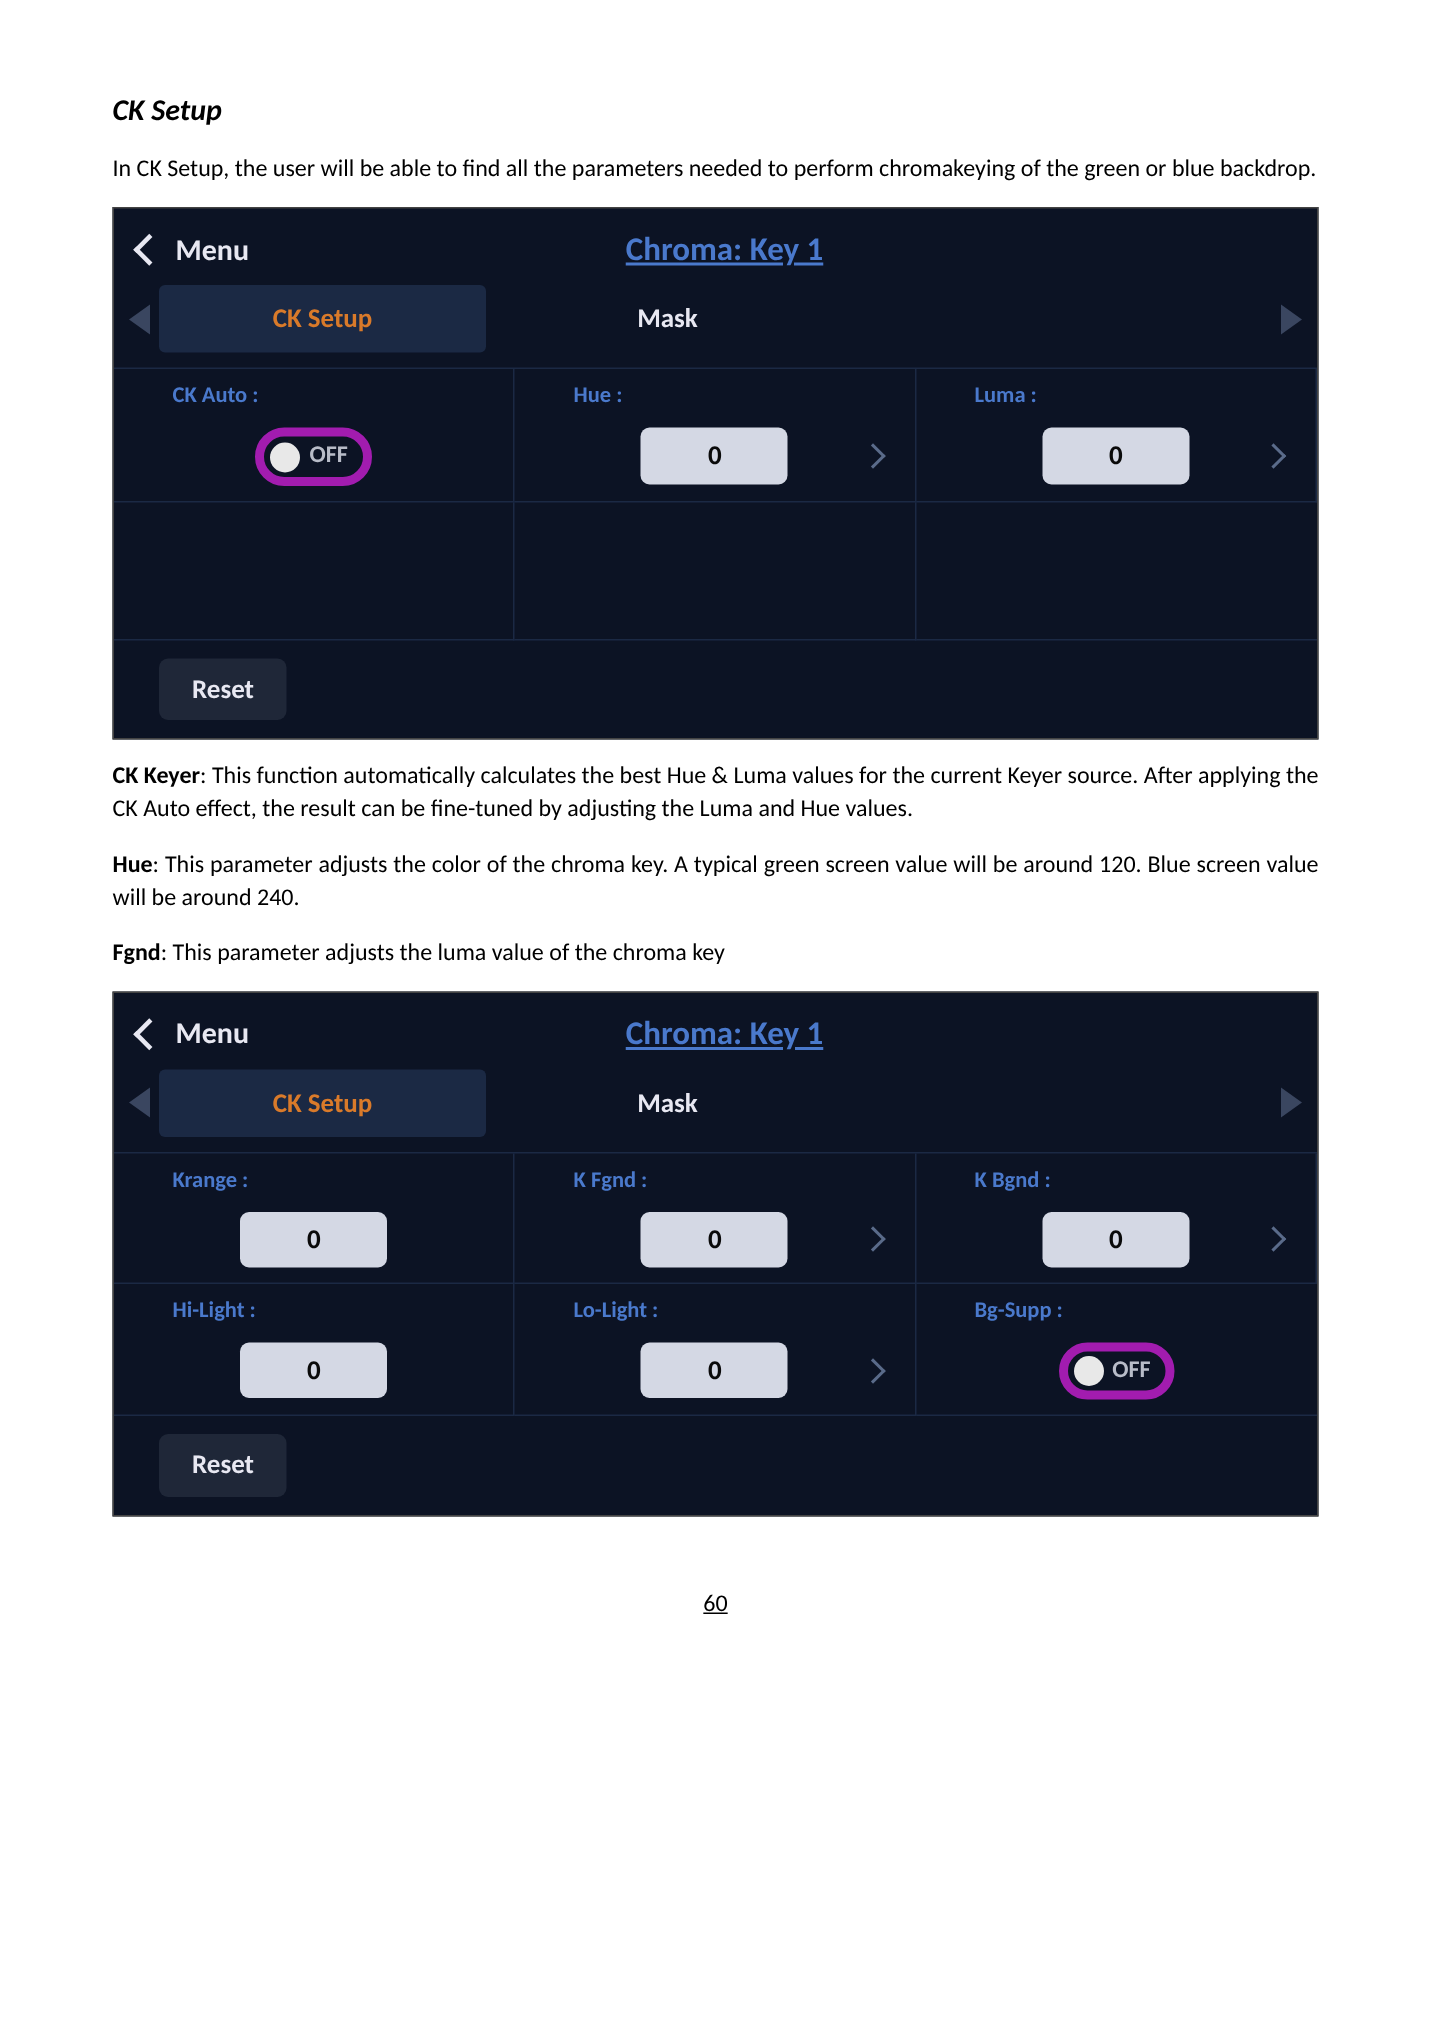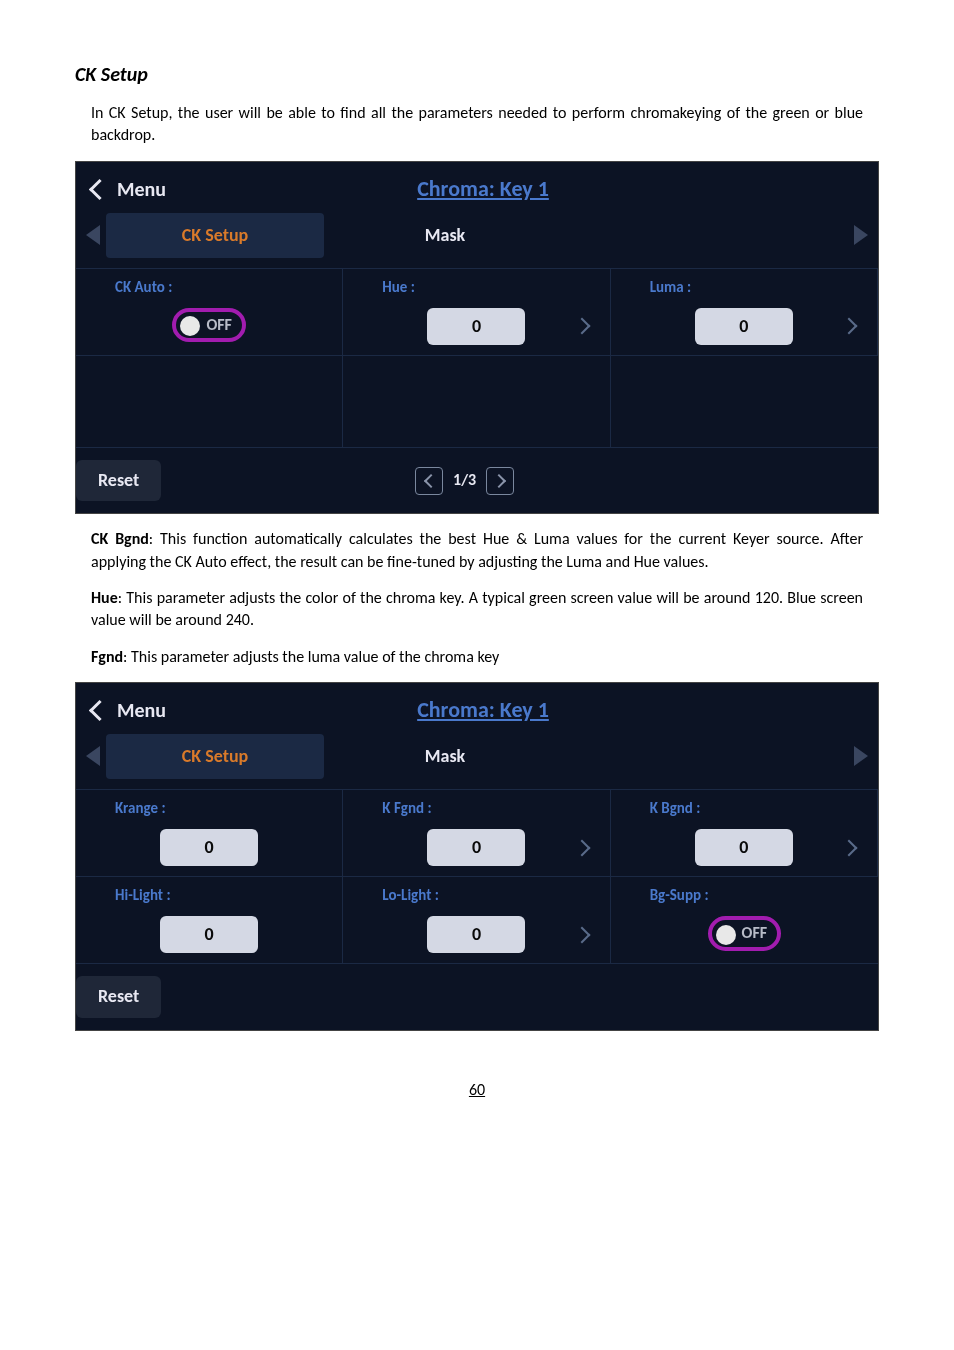--- a/index.html
+++ b/index.html
@@ -16,21 +16,21 @@
   .section-title {
     font-weight: bold;
     font-style: italic;
     font-size: 20px;
     margin-bottom: 2px;
   }
   .intro {
     margin-bottom: 10px;
   }
   .para {
-    margin: 14px 16px;
+    margin: 14px 0;
     text-align: justify;
   }
   .panel {
     background: #0c1324;
     width: 100%;
     border: 1px solid #444;
     box-sizing: border-box;
   }
   .panel-header {
     display: flex;
@@ -127,40 +127,40 @@
   .value-chev {
     position: absolute;
     right: 10px;
     width: 10px; height: 10px;
     border-right: 2px solid #5a6b8a;
     border-top: 2px solid #5a6b8a;
     transform: rotate(45deg);
   }
   .toggle {
     display: inline-flex;
-    align-items: flex-end;
-    border: 4px solid #a21caf;
+    align-items: center;
+    border: 6px solid #a21caf;
     border-radius: 20px;
     padding: 2px 10px 2px 4px;
   }
   .knob {
     width: 20px; height: 20px;
     background: #e8e8e8;
     border-radius: 50%;
     margin-right: 6px;
   }
   .toggle-txt {
     color: #b8bcc8;
     font-weight: bold;
     font-size: 16px;
   }
   .footer {
     display: flex;
     align-items: center;
-    padding: 12px 0;
+    padding: 12px 30px;
   }
   .reset-btn {
     background: #1f2738;
     color: #e8e8f2;
     border-radius: 6px;
     padding: 8px 22px;
     font-weight: bold;
     font-size: 18px;
   }
   .footer-center {
@@ -240,34 +240,25 @@
         <span class="value-box">0</span>
         <span class="value-chev"></span>
       </div>
     </div>
     <div class="cell empty"></div>
     <div class="cell empty"></div>
     <div class="cell empty"></div>
   </div>
   <div class="footer">
     <span class="reset-btn">Reset</span>
-    <div class="footer-center">
-      <span class="page-btn">
-          <span class="page-chev pc-left"></span>
-        </span>
-      <span class="page-ind">1/3</span>
-      <span class="page-btn">
-          <span class="page-chev pc-right"></span>
-        </span>
-    </div>
   </div>
 </div>
 
 <div class="para">
-  <b>CK Bgnd</b><span>: This function automatically calculates the best Hue &amp; Luma values for the current Keyer source. After applying the CK Auto effect, the result can be fine-tuned by adjusting the Luma and Hue values.</span>
+  <b>CK Keyer</b><span>: This function automatically calculates the best Hue &amp; Luma values for the current Keyer source. After applying the CK Auto effect, the result can be fine-tuned by adjusting the Luma and Hue values.</span>
 </div>
 <div class="para">
   <b>Hue</b><span>: This parameter adjusts the color of the chroma key. A typical green screen value will be around 120. Blue screen value will be around 240.</span>
 </div>
 <div class="para">
   <b>Fgnd</b><span>: This parameter adjusts the luma value of the chroma key</span>
 </div>
 
 <div class="panel">
   <div class="panel-header">

